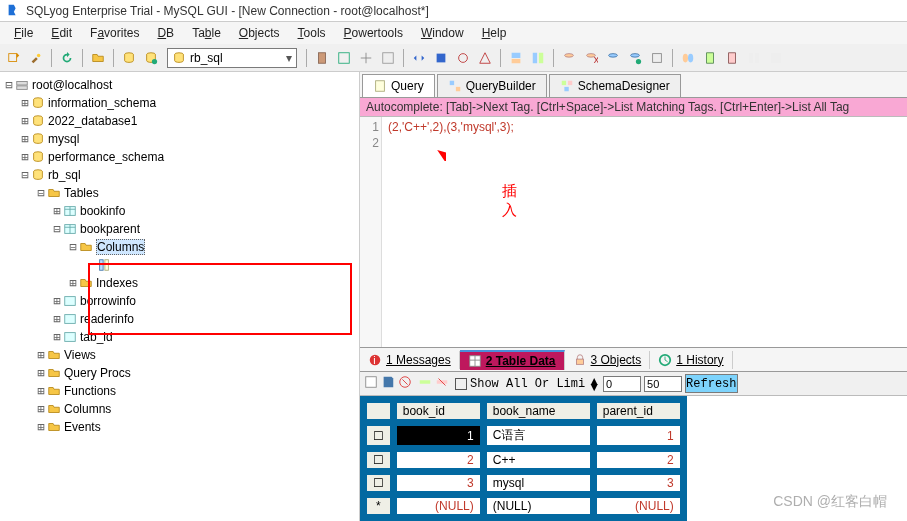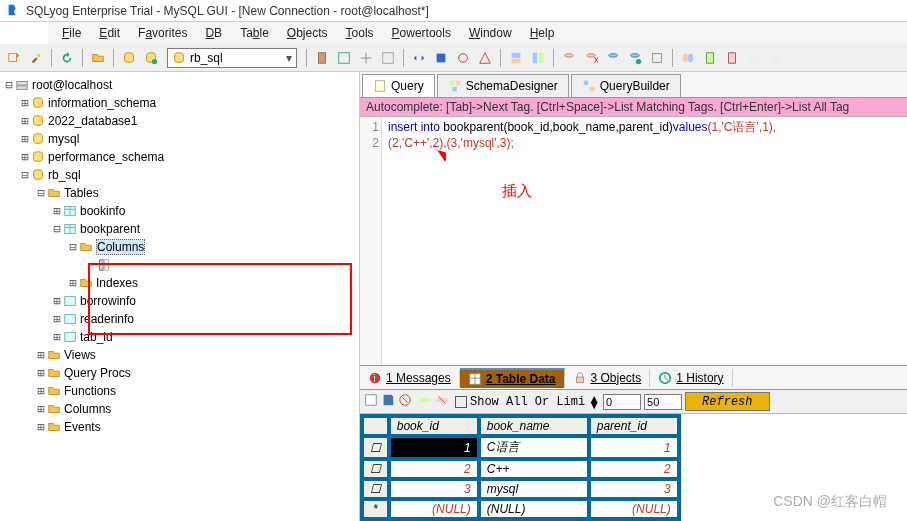--- a/index.html
+++ b/index.html
@@ -1,20 +1,20 @@
 <!DOCTYPE html>
 <html><head>
 <meta charset="utf-8">
 <style>
 * { margin:0; padding:0; box-sizing:border-box; font-family:Tahoma,Arial,sans-serif; font-size:12px; }
 body { background:#fff; width:907px; height:521px; overflow:hidden; position:relative; }
 .titlebar { background:#fff; border-bottom:1px solid #ccc; height:22px; display:flex; align-items:center; padding:0 6px; }
 .titlebar .icon { width:16px; height:16px; margin-right:4px; display:inline-flex; color:#1e6fd6; }
 .titlebar .title { color:#333;text-align:center; }
-.menubar { background:#f5f5f5; height:22px; display:flex; align-items:center; padding:0 6px; gap:2px;margin-left:48px; }
+.menubar { background:#f5f5f5; height:22px; display:flex; align-items:center; padding:0 6px; gap:2px; }
 .menubar .m { padding:2px 8px; color:#222; }
 .menubar .m u { text-decoration:underline; }
 .toolbar { background:#f0f0f0; border-bottom:1px solid #ccc; height:28px; display:flex; align-items:center; padding:0 4px; gap:2px; }
 .toolbar .btn { width:20px; height:20px; display:inline-flex; align-items:center; justify-content:center; border:1px solid transparent; }
 .toolbar .sep { width:1px; height:18px; background:#aaa; margin:0 3px; }
 .toolbar .combo { width:130px; height:20px; border:1px solid #7a7a7a; background:#fff; display:inline-flex; align-items:center; padding:0 4px; margin:0 4px; }
 .toolbar .combo .arr { margin-left:auto; color:#555; }
 svg { width:14px; height:14px; }
 .main { display:flex; height:calc(521px - 22px - 22px - 28px); }
 .tree { width:360px; border-right:1px solid #ccc; background:#fff; overflow:hidden; padding:4px 2px; }
@@ -34,28 +34,28 @@
 .code { padding:2px 6px; font-family:"Courier New",monospace; position:relative; }
 .code .ln { line-height:16px; white-space:pre; }
 .kw { color:#0000cc; }
 .str { color:#c0392b; }
 .num { color:#c0392b; }
 .annot { position:absolute; left:120px; top:65px; color:#f00; font-size:15px; }
 .arrow { position:absolute; left:50px; top:30px; }
 .bottom { border-top:1px solid #999; background:#f5f5f5; }
 .btabs { display:flex; align-items:center; height:24px; border-bottom:1px solid #999; }
 .btabs .tb { padding:2px 8px; display:flex; align-items:center; gap:4px; border-right:1px solid #ccc; }
-.btabs .tb.active { background:#a16207; border-top:2px solid #4a90d9;}
+.btabs .tb.active { background:#be185d; border-top:2px solid #4a90d9;}
 .btoolbar { display:flex; align-items:center; height:24px; padding:0 4px; gap:3px; background:#f0f0f0; border-bottom:1px solid #bbb; }
 .btoolbar .chk { width:12px; height:12px; border:1px solid #555; }
 .btoolbar input { width:38px; height:16px; border:1px solid #7a7a7a; padding:0 2px; font-size:11px; }
-.btoolbar .rbtn { border:1px solid #7a7a7a; background:#eab308; padding:1px 16px;font-style:italic; }
+.btoolbar .rbtn { border:1px solid #7a7a7a; background:#7dd3fc; padding:1px 0; }
 .grid { background:#fff; }
 .grid table { border-collapse:collapse; }
-.grid th, .grid td { border:4px solid #0369a1; padding:1px 6px; height:17px; text-align:left;font-style:italic; }
+.grid th, .grid td { border:7px solid #0369a1; padding:1px 6px; height:17px; text-align:left; }
 .grid th { background:#efefe6; font-weight:normal; }
 .grid .rowh { background:#efefe6; width:20px; text-align:center; }
 .grid .num { text-align:right; }
 .grid .cursor { background:#000; color:#fff; }
 .redbox { position:absolute; border:2px solid #f00; pointer-events:none; }
 .wm { position:absolute; right:20px; bottom:10px; color:rgba(120,120,120,.6); font-size:14px; }
 .spinarrows { display:inline-flex; flex-direction:column; font-size:7px; line-height:6px; }
 </style>
 </head>
 <body>
@@ -439,42 +439,41 @@
   <div class="right">
     <div class="tabs">
       <div class="tab active">
           <svg viewBox="0 0 16 16">
             <rect x="3" y="2" width="10" height="12" fill="#ffd" stroke="#aa7"></rect>
           </svg>
           <span>Query</span>
         </div>
       <div class="tab">
           <svg viewBox="0 0 16 16">
+            <rect x="2" y="2" width="5" height="5" fill="#9cf"></rect>
+            <rect x="9" y="9" width="5" height="5" fill="#fc9"></rect>
+          </svg>
+          <span>QueryBuilder</span>
+        </div>
+      <div class="tab">
+          <svg viewBox="0 0 16 16">
             <rect x="2" y="2" width="5" height="5" fill="#cf9"></rect>
             <rect x="9" y="2" width="5" height="5" fill="#fcc"></rect>
             <rect x="5" y="9" width="5" height="5" fill="#9cf"></rect>
           </svg>
           <span>SchemaDesigner</span>
-        </div>
-      <div class="tab">
-          <svg viewBox="0 0 16 16">
-            <rect x="2" y="2" width="5" height="5" fill="#9cf"></rect>
-            <rect x="9" y="9" width="5" height="5" fill="#fc9"></rect>
-          </svg>
-          <span>QueryBuilder</span>
         </div>
     </div>
     <div class="hint">Autocomplete: [Tab]-&gt;Next Tag. [Ctrl+Space]-&gt;List Matching Tags. [Ctrl+Enter]-&gt;List All Tag</div>
     <div class="editor" style="flex:1;position:relative">
       <div class="gutter">
           <div>1</div>
           <div>2</div>
         </div>
       <div class="code">
-        <div class="ln"><span class="kw">insert into </span><span>bookparent(book_id,book_name,parent_id)</span><span class="kw">values</span><span class="str">(1,'C语言',1),</span></div>
         <div class="ln"><span class="str">(2,'C++',2),(3,'mysql',3);</span></div>
         <svg class="arrow" width="110" height="90">
             <defs>
               <marker id="ah" markerWidth="10" markerHeight="10" refX="2" refY="3" orient="auto">
                 <path d="M0,0 L0,6 L8,3 z" fill="#f00"></path>
               </marker>
             </defs>
             <line x1="100" y1="70" x2="15" y2="10" stroke="#f00" stroke-width="2" marker-end="url(#ah)"></line>
           </svg>
         <div class="annot">插入</div>

